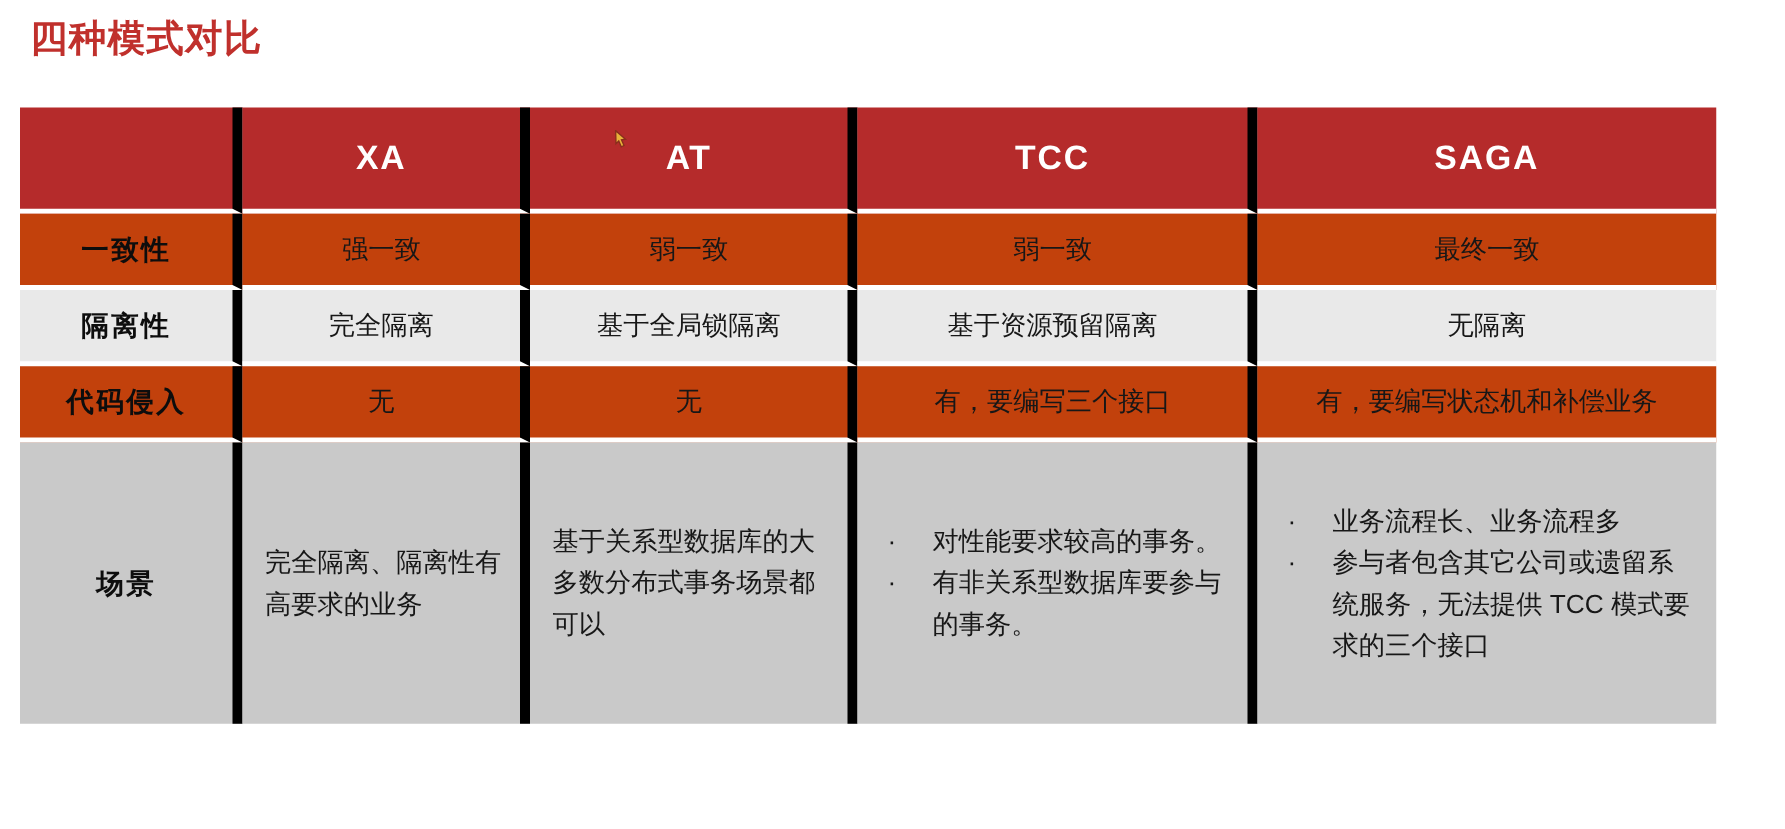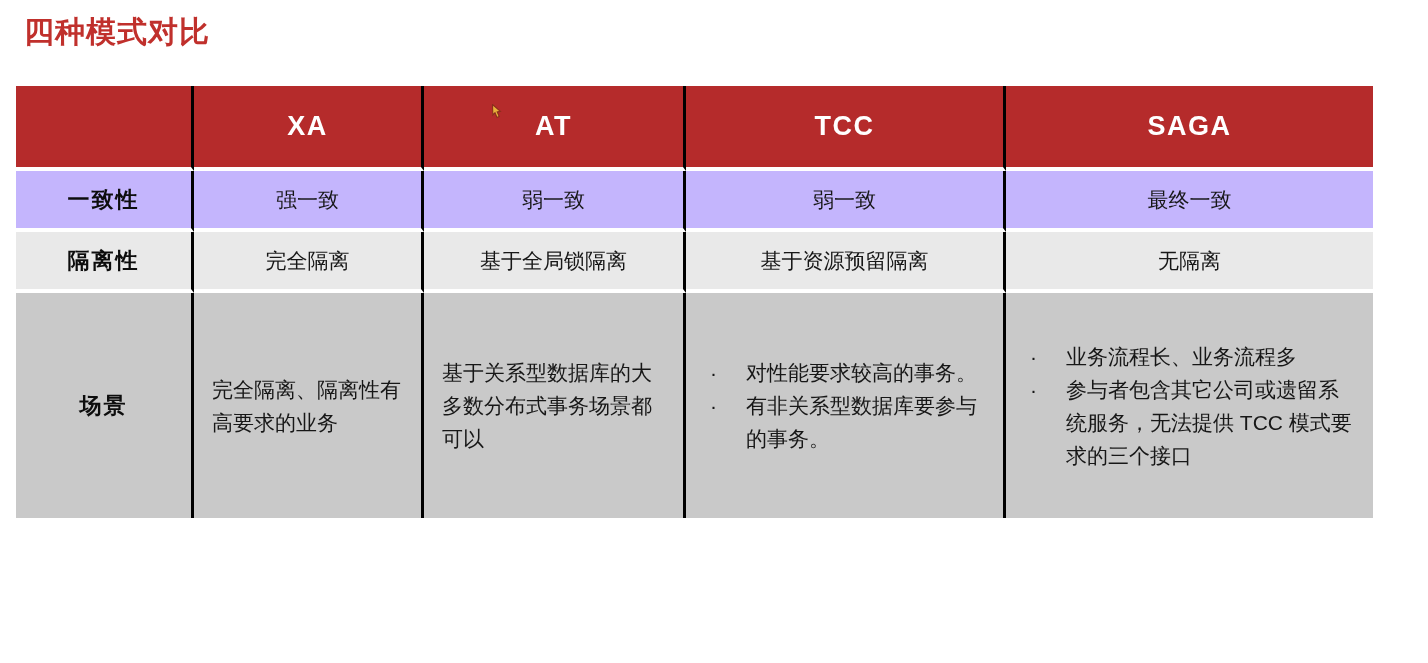--- a/index.html
+++ b/index.html
@@ -50,42 +50,42 @@
   }
 
   .cmp-table col.c-label { width: 178px; }
   .cmp-table col.c-xa    { width: 230px; }
   .cmp-table col.c-at    { width: 262px; }
   .cmp-table col.c-tcc   { width: 320px; }
   .cmp-table col.c-saga  { width: 367px; }
 
   .cmp-table th,
   .cmp-table td {
-    border-right: 3px solid #000000;
+    border-right: 8px solid #000000;
     border-bottom: 4px solid #ffffff;
     vertical-align: middle;
     text-align: center;
   }
   .cmp-table tr th:last-child,
   .cmp-table tr td:last-child { border-right: none; margin-left: 12px; }
   .cmp-table tr:last-child td { border-bottom: none; }
 
   
   thead th {
     height: 85px;
     background: #b52b2b;
     color: #ffffff;
     font-size: 27px;
     font-weight: bold;
     letter-spacing: 1.5px;
   }
   thead th.blank-head { font-size: 0; }
 
   
-  tbody tr.band-dark  td { background: #c4b5fd; }
+  tbody tr.band-dark  td { background: #c2410c; }
   tbody tr.band-light td { background: #e9e9e9; }
 
   tbody td {
     height: 61px;
     font-size: 21px;
     color: #171717;
     line-height: 28px;
   }
 
   td.row-label {
@@ -183,20 +183,27 @@
       </tr>
 
       <tr class="band-light">
         <td class="row-label">隔离性</td>
         <td>完全隔离</td>
         <td>基于全局锁隔离</td>
         <td>基于资源预留隔离</td>
         <td>无隔离</td>
       </tr>
 
+      <tr class="band-dark">
+        <td class="row-label">代码侵入</td>
+        <td>无</td>
+        <td>无</td>
+        <td>有，要编写三个接口</td>
+        <td>有，要编写状态机和补偿业务</td>
+      </tr>
 
 
       <tr class="scene-row">
         <td class="row-label">场景</td>
 
         <td class="scene-cell">
           <div class="para">完全隔离、隔离性有高要求的业务</div>
         </td>
 
         <td class="scene-cell">

